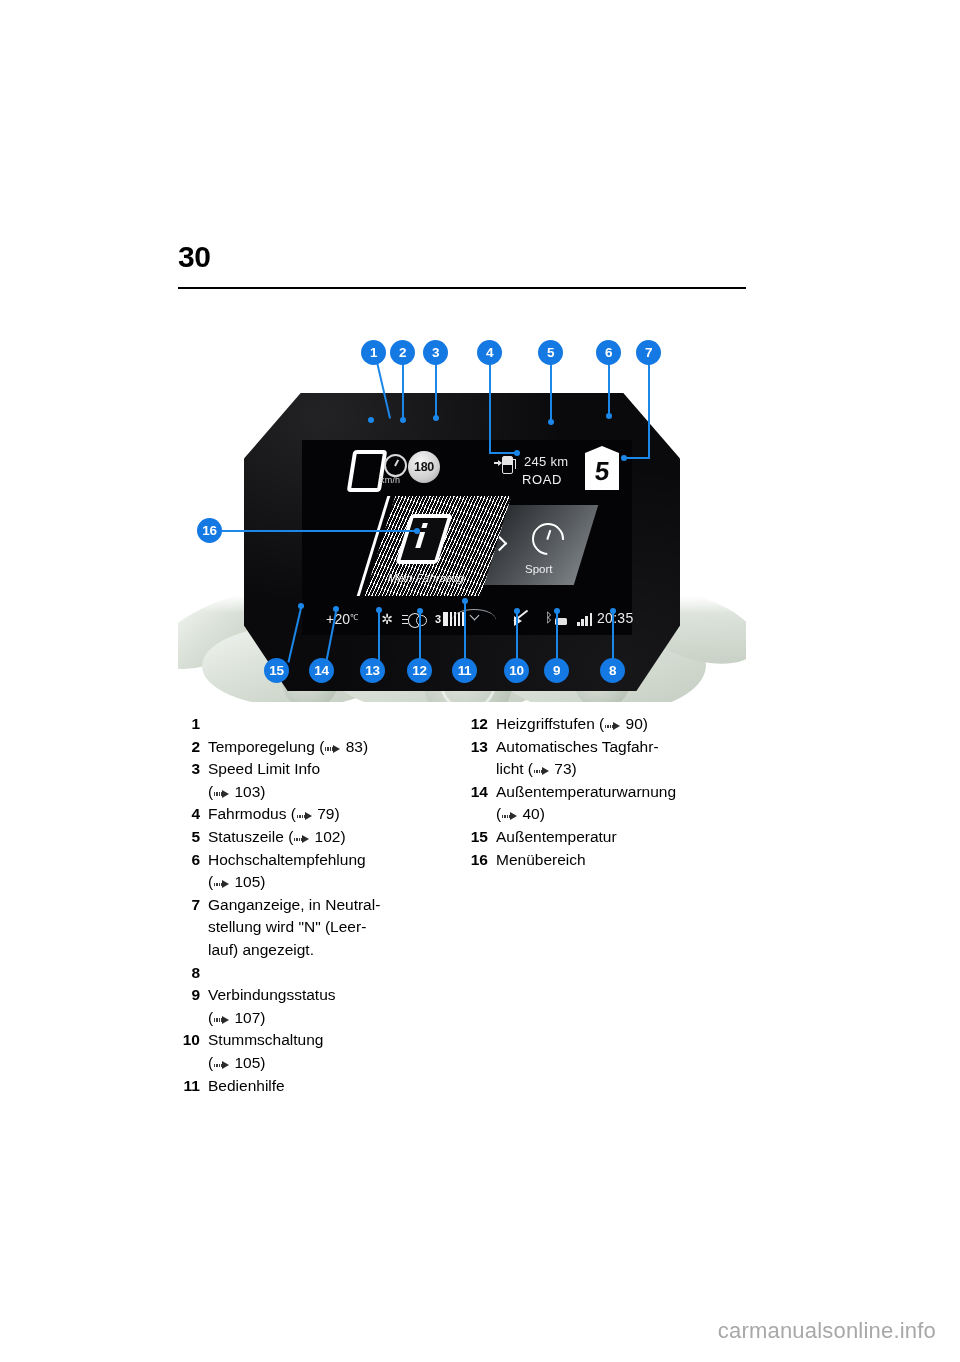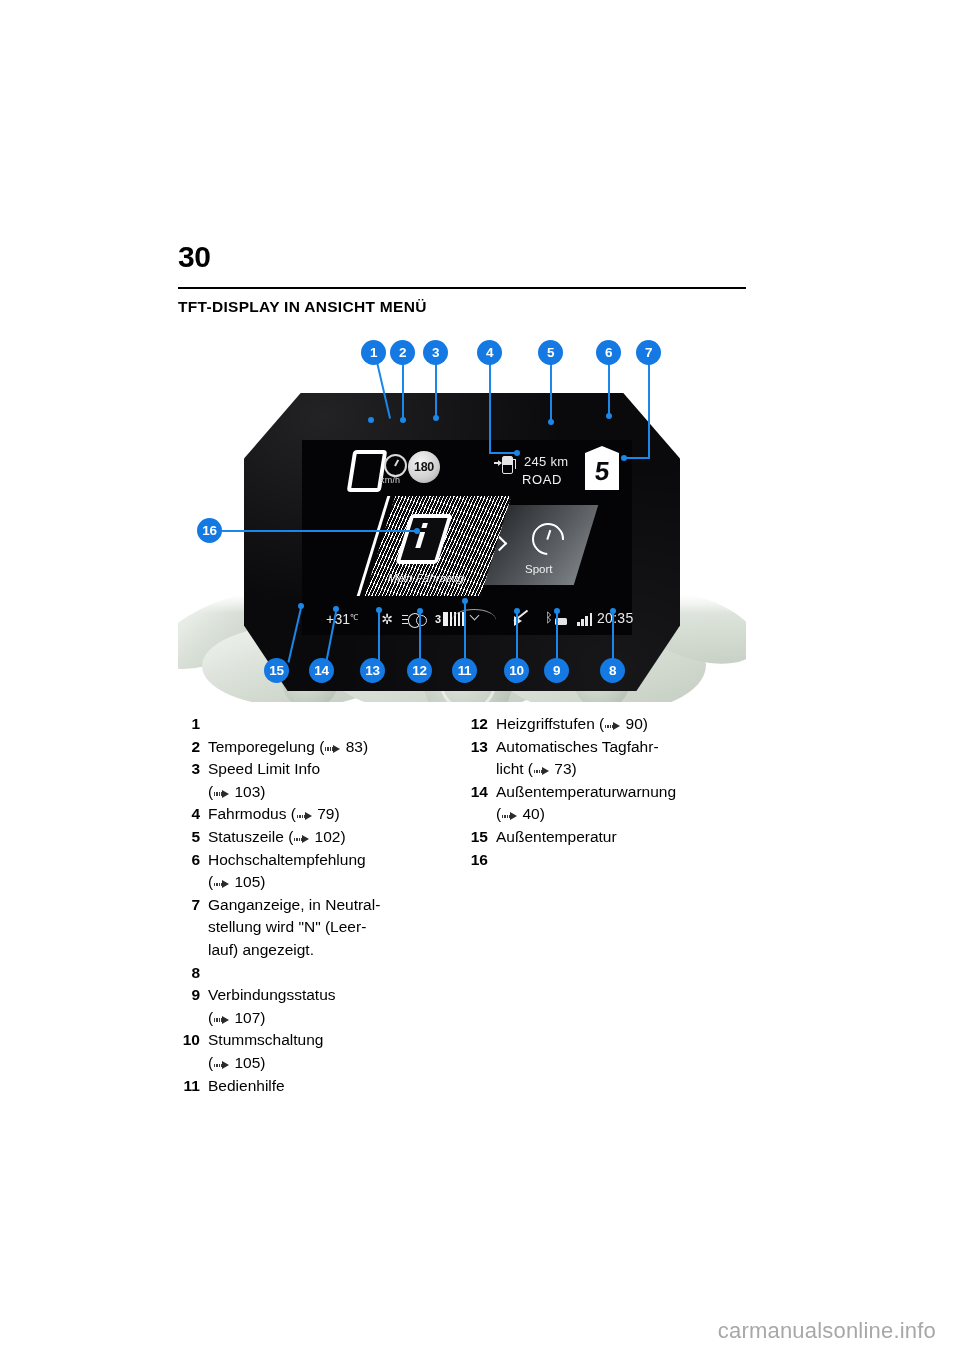--- a/index.html
+++ b/index.html
@@ -584,21 +584,20 @@
   }
 </style>
 </head>
 <body>
 
 <div class="page-head">
   <div class="row">
     <span class="page-num">30</span>
   </div>
   <div class="rule"></div>
-  <div class="section-title">TFT-DISPLAY IN ANSICHT MENÜ</div>
 </div>
 
 <div class="figure">
 
   <div class="moto-bg">
     <div class="blob b1"></div>
       <div class="blob b2"></div>
       <div class="blob b3"></div>
     <div class="blob b4"></div>
       <div class="blob b5"></div>
@@ -644,21 +643,21 @@
       <div class="tile tile-active"></div>
       <div class="tile-edge"></div>
       <div class="info-ico">
         <div class="dot"></div>
           <div class="stem"></div>
       </div>
       <div class="tile-label">Mein Fahrzeug</div>
     </div>
 
     <div class="tft-bottom">
-      <div class="sb sb-temp"><span>+31</span><sup>℃</sup></div>
+      <div class="sb sb-temp"><span>+20</span><sup>℃</sup></div>
       <div class="snow">✲</div>
       <div class="drl">
         <div class="ray r1"></div>
           <div class="ray r2"></div>
           <div class="ray r3"></div>
         <div class="lamp"></div>
           <div class="clk"></div>
       </div>
       <div class="grip-num">3</div>
       <div class="grip-ico"></div>
@@ -808,17 +807,18 @@
       <div class="li">
         <span class="li-num">14</span>
         <span class="li-txt">Außentemperaturwarnung<br>(<span class="refarrow"></span> 40)</span>
       </div>
       <div class="li">
         <span class="li-num">15</span>
         <span class="li-txt">Außentemperatur</span>
       </div>
       <div class="li">
         <span class="li-num">16</span>
+        <span class="li-txt">Menübereich</span>
       </div>
     </div>
 </div>
 
 <div class="watermark">carmanualsonline.info</div>
 
 </body></html>

